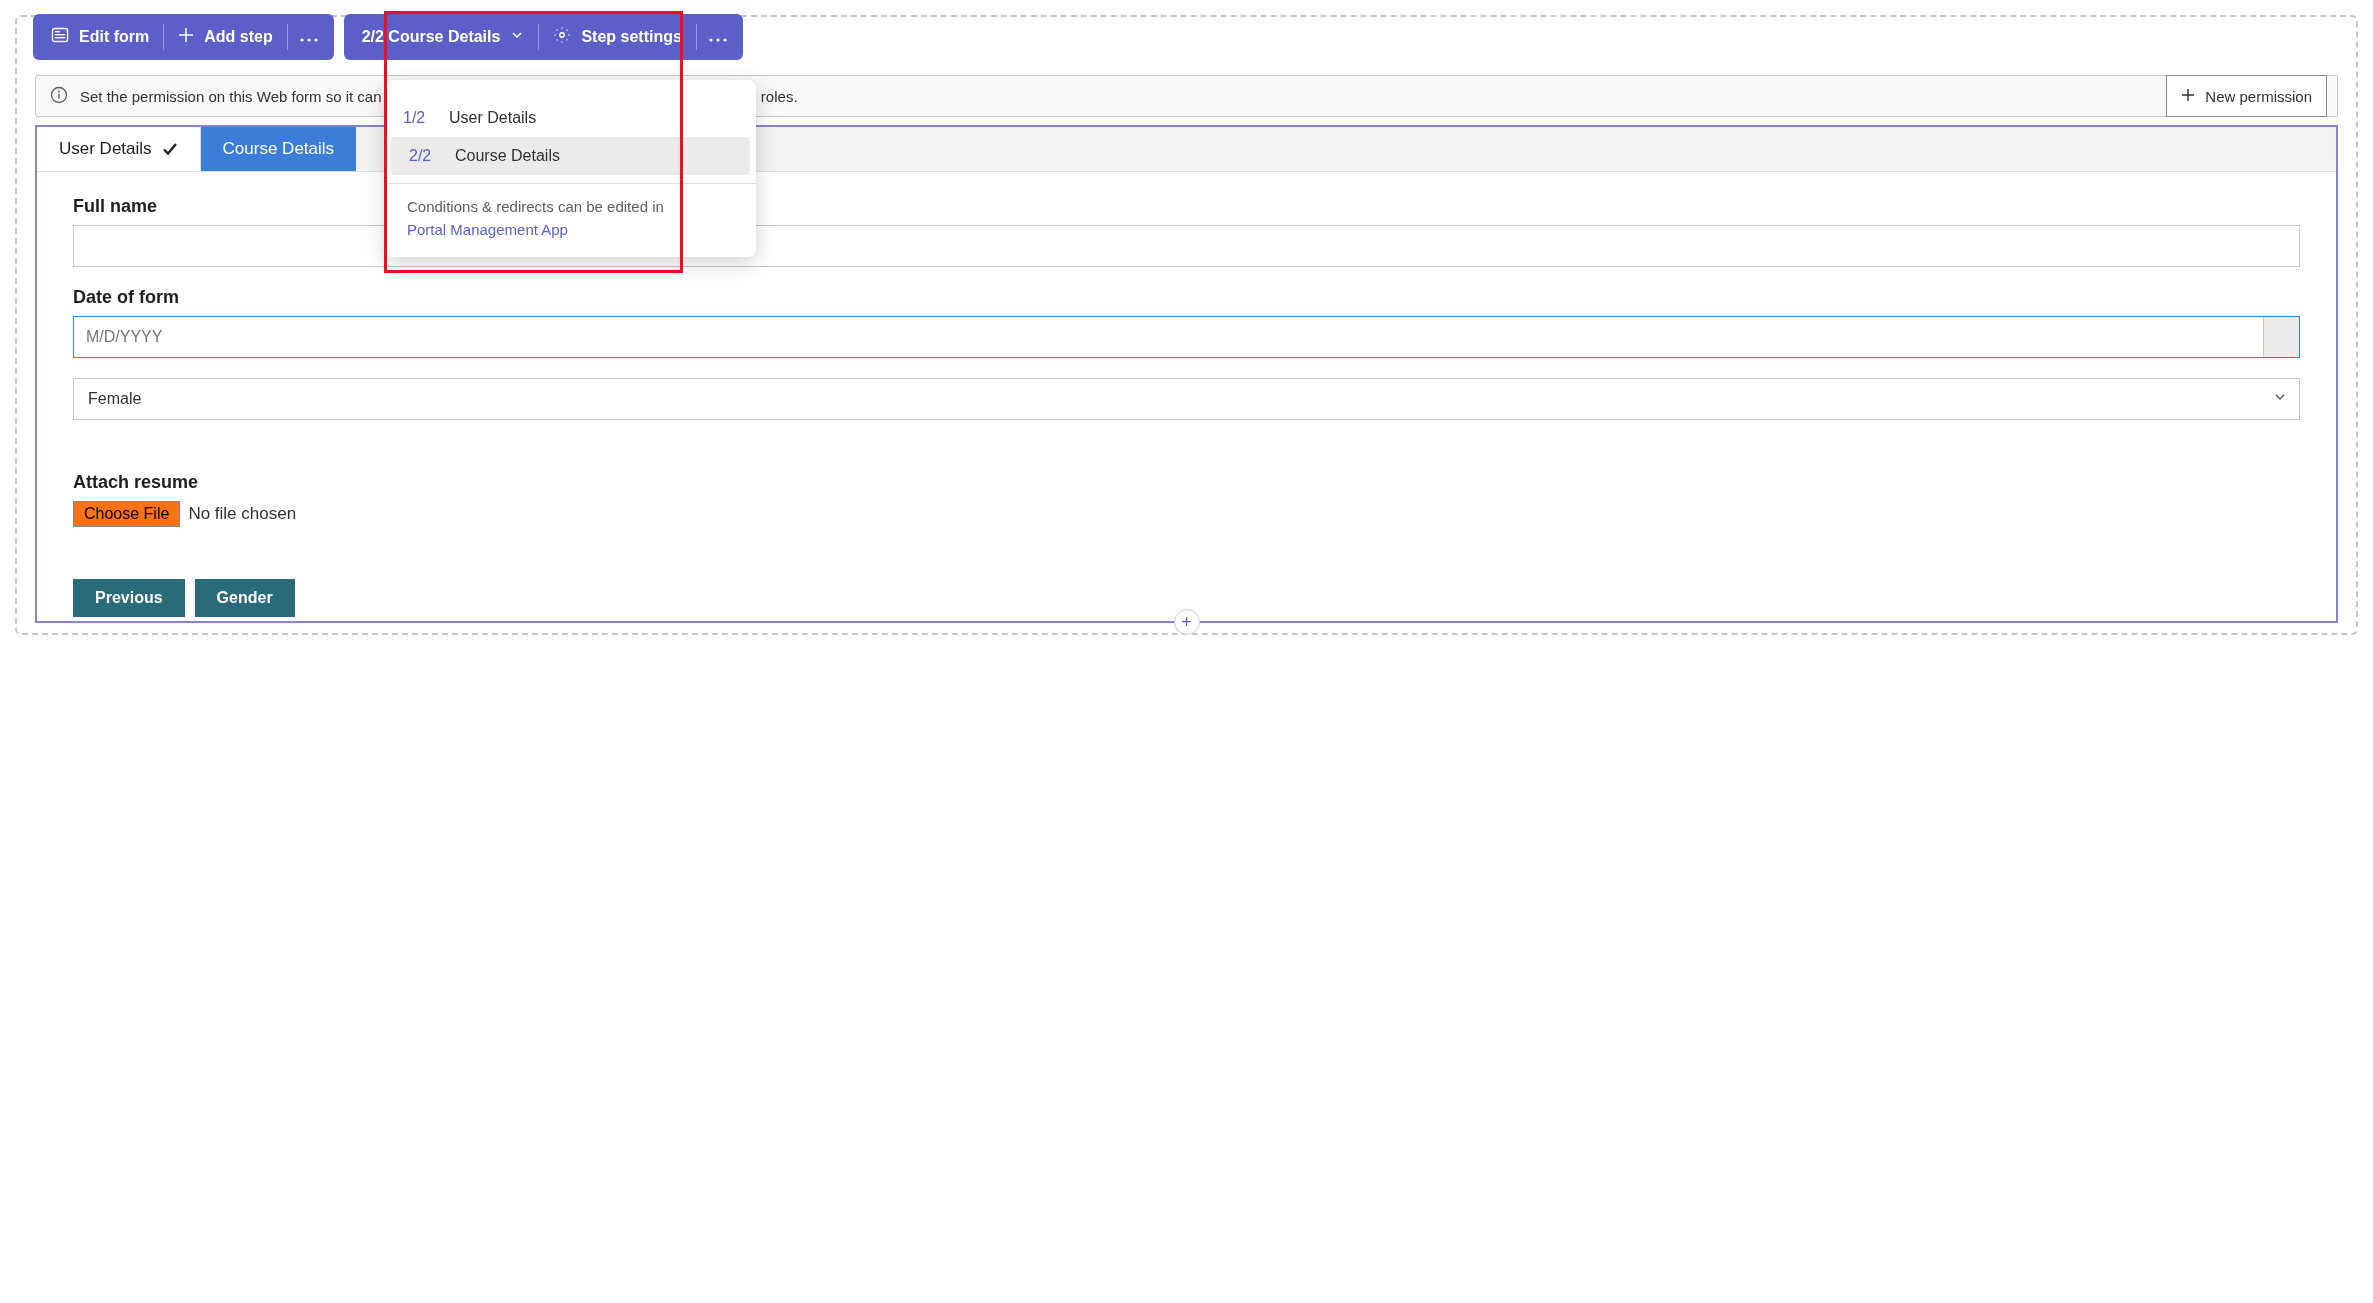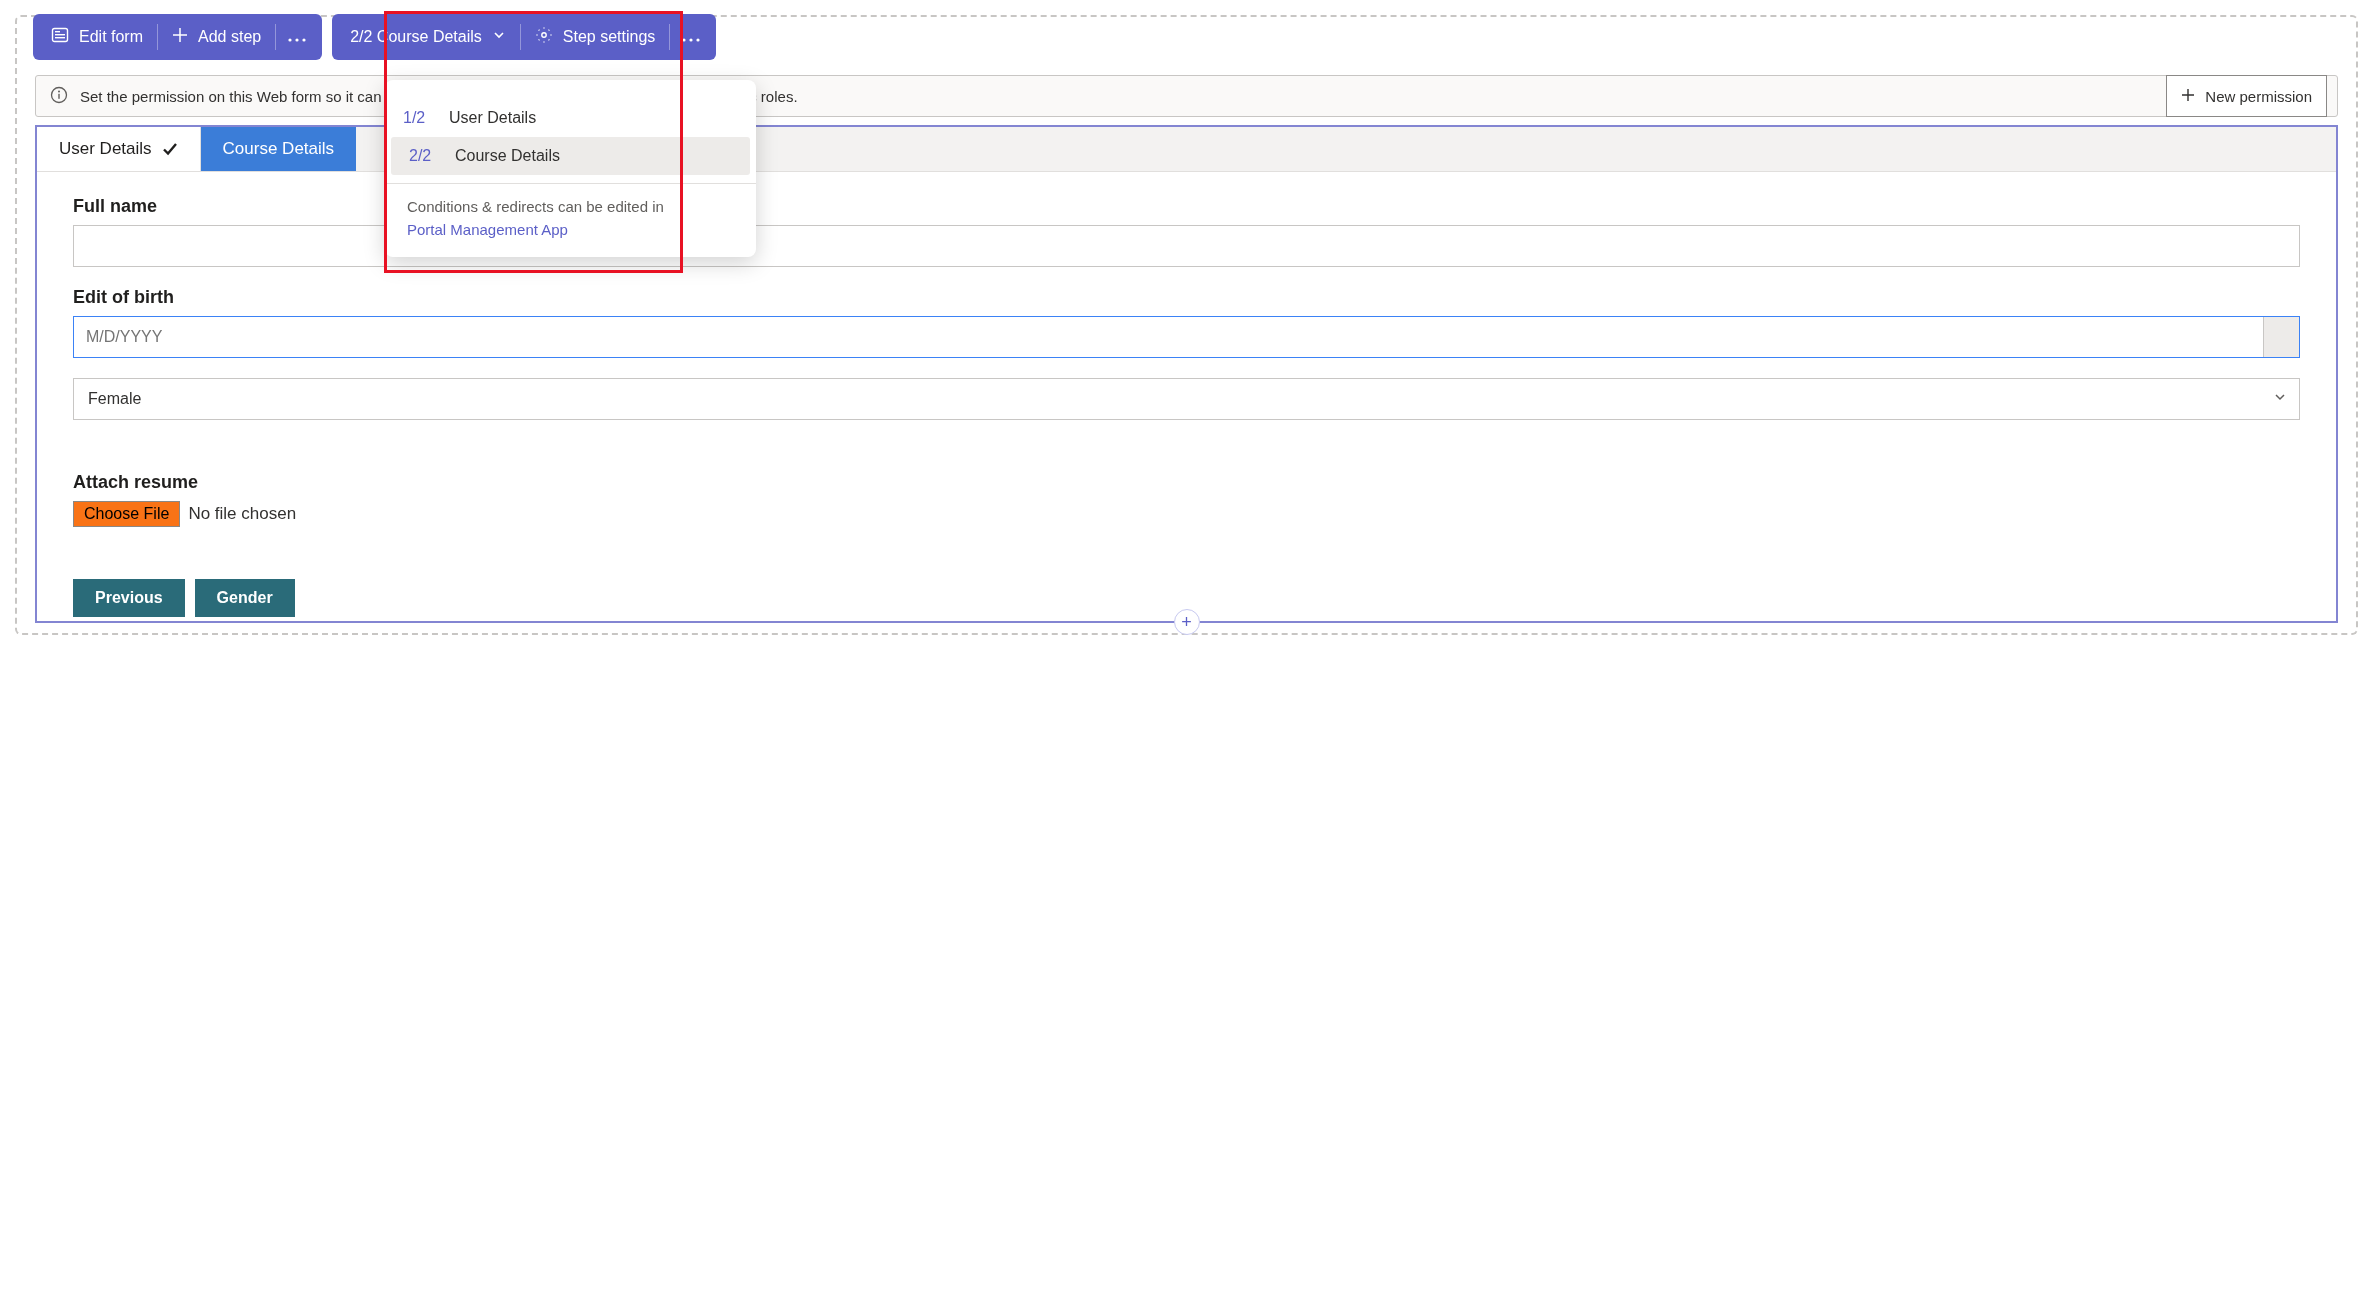--- a/index.html
+++ b/index.html
@@ -34,20 +34,21 @@
   .toolbar .tb-btn {
     display: flex;
     align-items: center;
     gap: 10px;
     color: #fff;
     padding: 0 14px;
     height: 100%;
     cursor: pointer;
     font-size: 16px;
     white-space: nowrap;
+    font-weight: bold;
   }
   .toolbar .sep {
     width: 1px;
     height: 26px;
     background: rgba(255,255,255,0.35);
   }
   .toolbar .tb-btn svg { flex-shrink: 0; }
 
   .red-outline {
     position: absolute;
@@ -388,21 +389,21 @@
     </div>
 
     <div class="form-area">
 
       <div class="field">
         <label>Full name</label>
         <input class="text-input" type="text" value="" style="">
       </div>
 
       <div class="field">
-        <label>Edit of birth</label>
+        <label>Date of form</label>
         <div class="date-wrap">
           <input type="text" placeholder="M/D/YYYY" style="">
           <div class="cal-btn"></div>
         </div>
       </div>
 
       <div class="field">
         <div class="select-wrap">
           <span>Female</span>
           <span class="chev">

